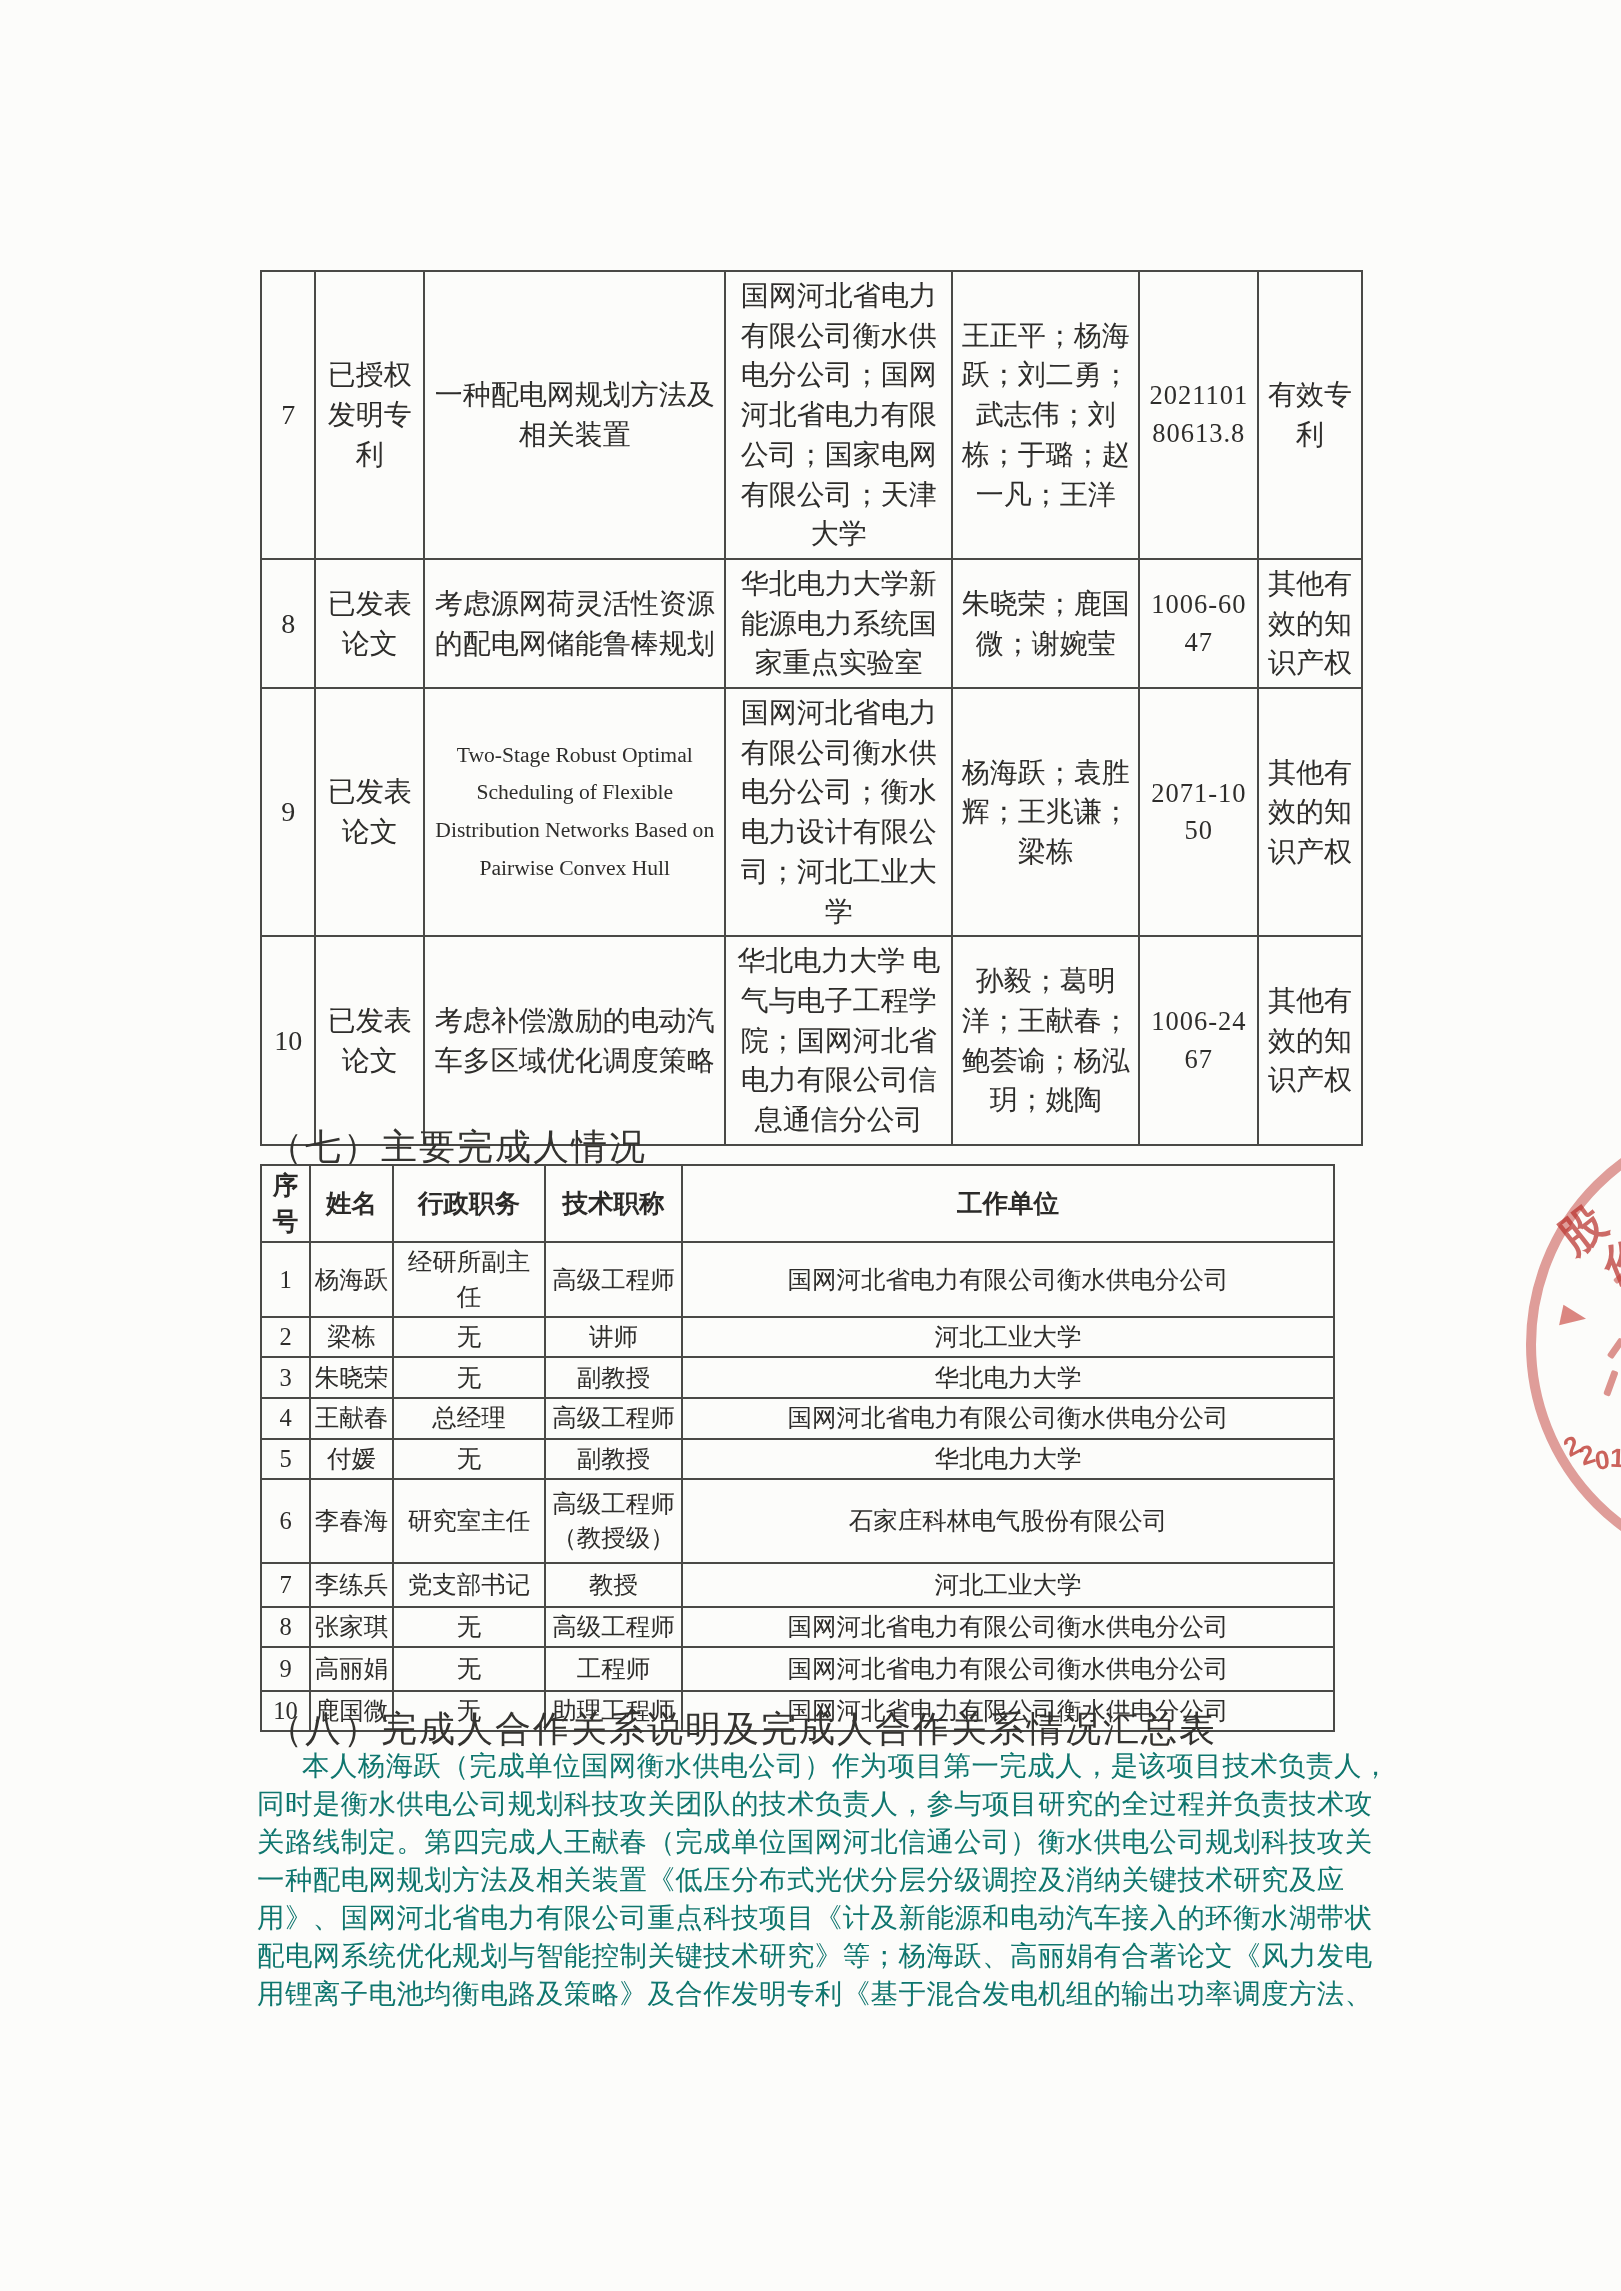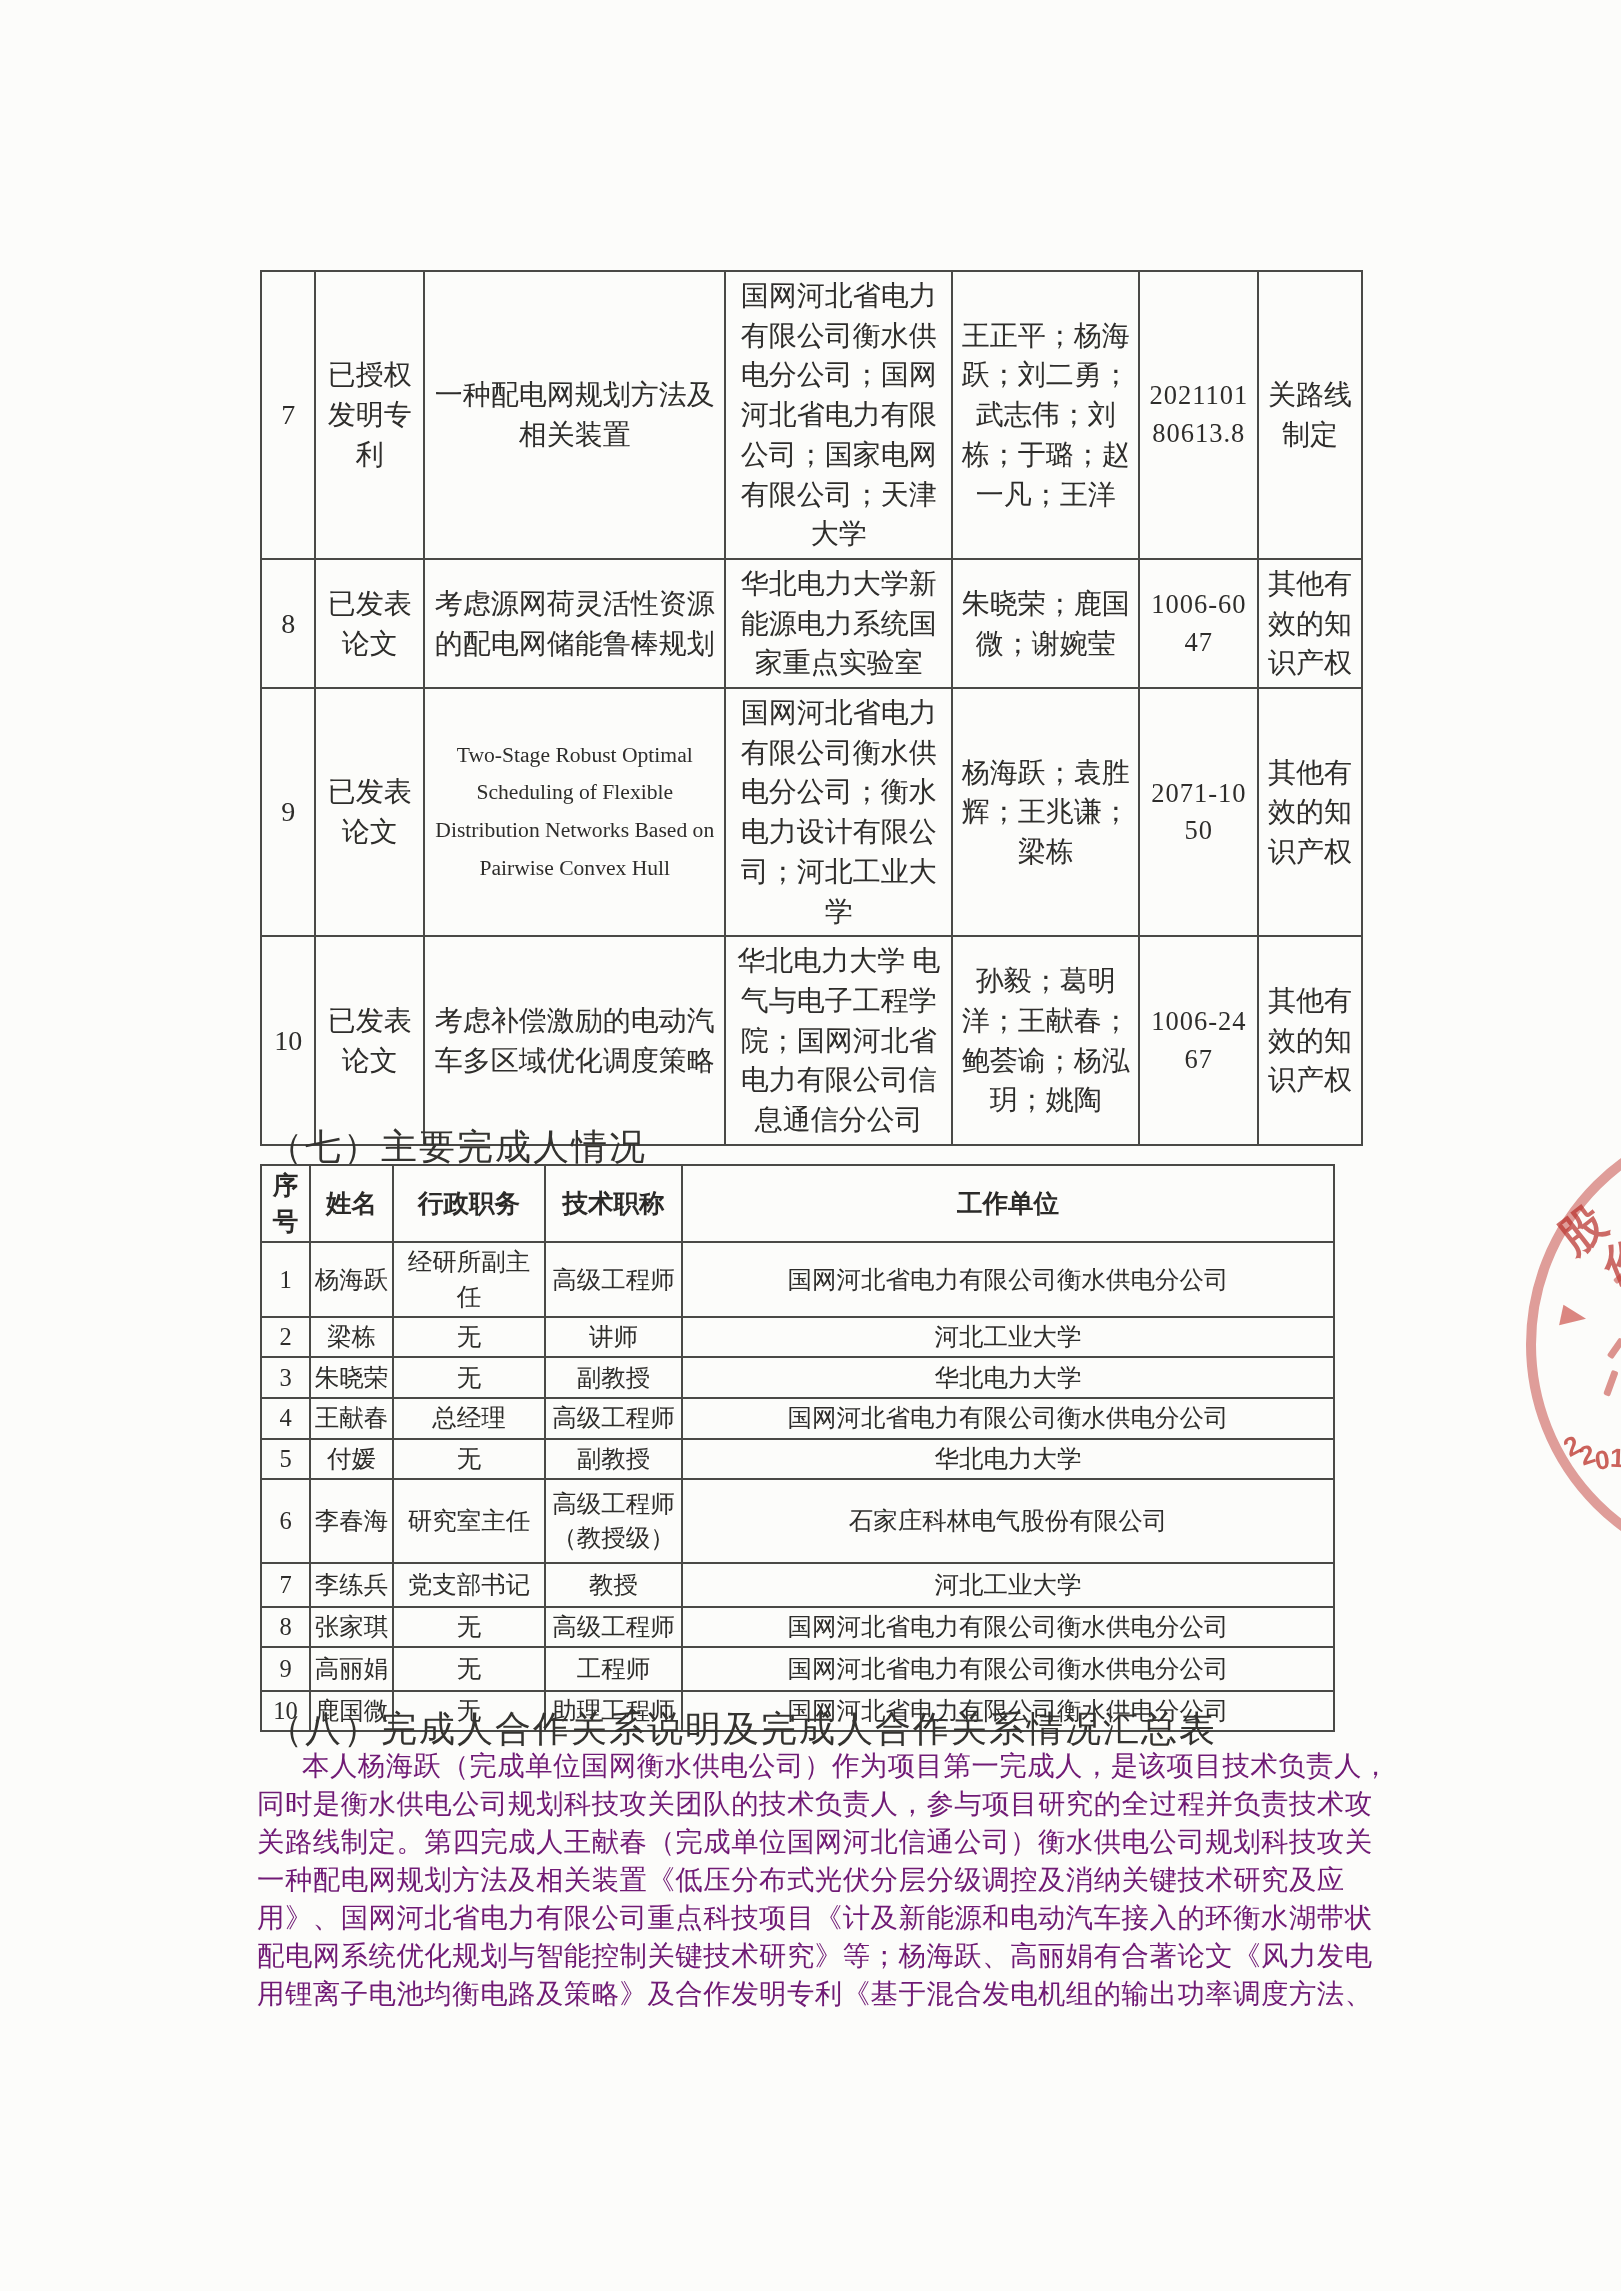--- a/index.html
+++ b/index.html
@@ -40,21 +40,21 @@
     padding:2px 2.9px;
     font-size:24.5px;line-height:1.4;
   }
   .people-table td.pt-head{
     font-family:"Liberation Sans","DejaVu Sans",sans-serif;
     font-weight:700;font-size:25.5px;color:#2b2a28;
   }
   
   .coop-para{
     position:absolute;left:257px;top:1747px;width:1117px;
-    font-size:27.4px;color:#701a75;
+    font-size:27.4px;color:#0f766e;
   }
   .coop-line{height:38px;line-height:38px;white-space:nowrap;letter-spacing:0.5px;}
   .coop-line.first{padding-left:45px;}
   
   .stamp *{position:absolute;}
   .stamp-ring{
     left:1526px;top:1114px;width:441px;height:441px;
     border-radius:50%;
     border:10.8px solid rgba(193,62,56,0.50);
   }
@@ -101,21 +101,21 @@
   </colgroup>
   <tbody>
     <tr style="height:250px">
       <td>7</td>
       <td>已授权发明专利</td>
       <td>一种配电网规划方法及相关装置</td>
       <td>国网河北省电力有限公司衡水供电分公司；国网河北省电力有限公司；国家电网有限公司；天津大学</td>
       <td>王正平；杨海跃；刘二勇；武志伟；刘栋；于璐；赵一凡；王洋</td>
       <td class="num">2021101
 80613.8</td>
-      <td>关路线制定</td>
+      <td>有效专利</td>
     </tr>
     <tr style="height:127px">
       <td>8</td>
       <td>已发表论文</td>
       <td>考虑源网荷灵活性资源的配电网储能鲁棒规划</td>
       <td>华北电力大学新能源电力系统国家重点实验室</td>
       <td>朱晓荣；鹿国微；谢婉莹</td>
       <td class="num">1006-60
 47</td>
       <td>其他有效的知识产权</td>

